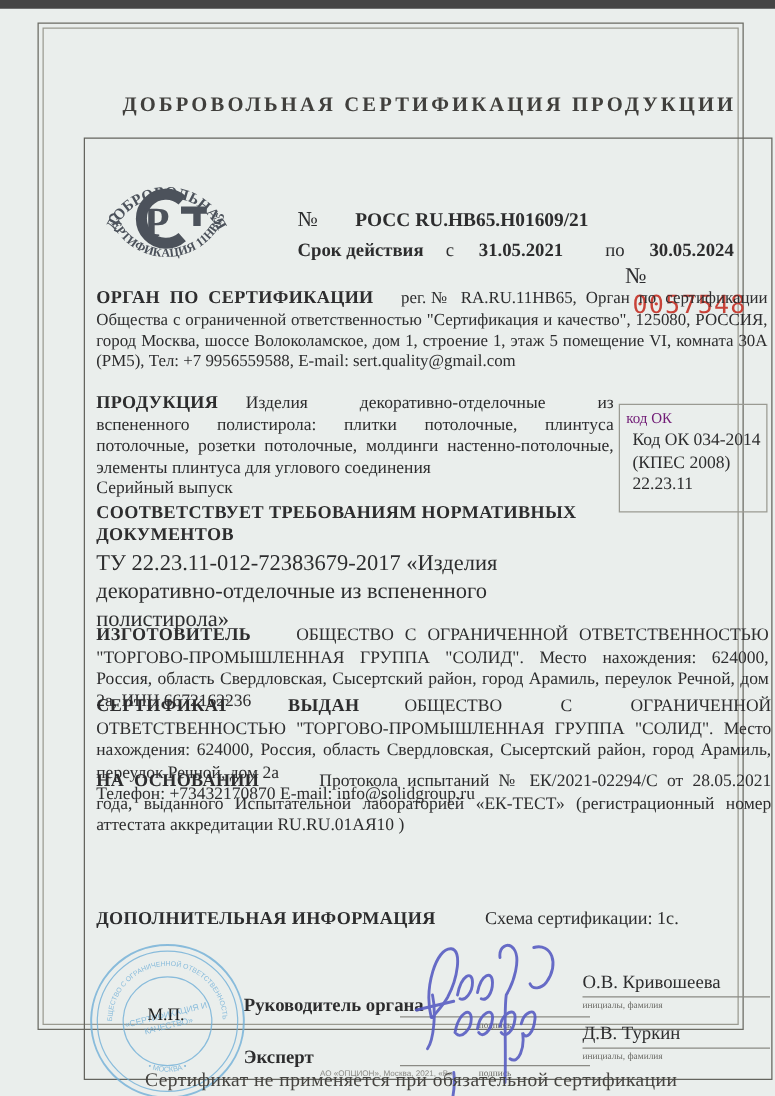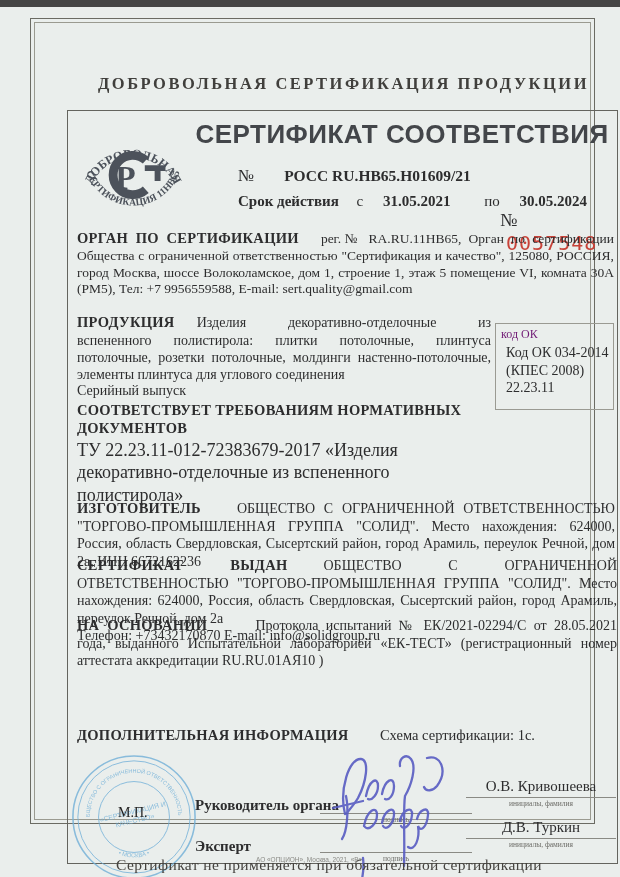--- a/index.html
+++ b/index.html
@@ -64,36 +64,36 @@
   .sec-conforms { left:9px; top:291px; width:412px; text-align:left; }
   .sec-conforms .txt { font-size:18px;text-align:center; }
   .sec-conforms .lbl { display:block; margin-bottom:1px; }
 
   .sec-manufacturer { left:9px; top:389px; width:538px; font-size:14px; }
   .sec-issued       { left:9px; top:446px; width:540px; font-size:14px; }
   .sec-issued .contact { display:block; text-align:left; }
   .sec-basis        { left:9px; top:506px; width:540px; font-size:14px; }
 
   .sec-additional { left:9px; top:616px; width:538px; text-align:left; }
-  .sec-additional .val { font-size:14.5px; margin-left:28px; }
+  .sec-additional .val { font-size:14.5px; margin-left:36px; }
 
   .stamp { position:absolute; left:0px; top:640px; width:132px; height:132px; opacity:0.82; }
   .mp { position:absolute; left:50px; top:694px; font-size:14px; color:#1f1f1f; }
 
   .role { position:absolute; left:127px; font-weight:bold; font-size:15px; }
   .role-head   { top:686px; }
   .role-expert { top:727px; }
 
   .sigline { position:absolute; left:252px; width:152px; text-align:center; }
   .sigline .line { height:30px; border-bottom:1px solid #8a8a84; }
   .sigline .cap { font-size:7.5px; color:#6b6b66; margin-top:1px; }
   .sig1 { top:673px; }
   .sig2 { top:712px; }
 
-  .nameblock { position:absolute; left:398px; width:150px; text-align:center; }
+  .nameblock { position:absolute; left:398px; width:150px; }
   .nameblock .nm { font-size:15px; padding-bottom:2px; border-bottom:1px solid #8a8a84; }
   .nameblock .cap { font-size:7.5px; color:#6b6b66; margin-top:1px; }
   .name1 { top:667px; }
   .name2 { top:708px; }
 
   .ink { position:absolute; left:249px; top:627px; width:190px; height:150px; pointer-events:none; }
 
   .footnote { position:absolute; left:48px; top:745px; font-size:15.5px; color:#45433f; letter-spacing:0.4px; }
 
   .printinfo { position:absolute; left:0; top:856px; width:620px; text-align:center;
@@ -121,21 +121,20 @@
           <textPath href="#arcT" startOffset="50%">ДОБРОВОЛЬНАЯ</textPath>
         </text>
         <text font-size="10" font-weight="bold" fill="#4c525b" text-anchor="middle" font-family="Liberation Serif, serif">
           <textPath href="#arcB" startOffset="50%">СЕРТИФИКАЦИЯ 11НВ65</textPath>
         </text>
         <path d="M 73,46 A 20,20 0 1 0 73,76" stroke="#4c525b" stroke-width="9" fill="none"></path>
         <text x="42" y="75" font-size="34" font-weight="bold" fill="#4c525b" font-family="Liberation Serif, serif">Р</text>
         <path d="M 72,54 H 93 M 85,54 V 67" stroke="#4c525b" stroke-width="6" fill="none"></path>
       </svg>
 
-      <div class="title">СЕРТИФИКАТ СООТВЕТСТВИЯ</div>
 
       <div class="regline">
         <span class="nosign">№</span>
         <span class="regno">РОСС RU.HB65.H01609/21</span>
       </div>
 
       <div class="validity">
         <span class="vl">Срок действия</span>
         <span class="fl">с</span>
         <span class="d1">31.05.2021</span>

